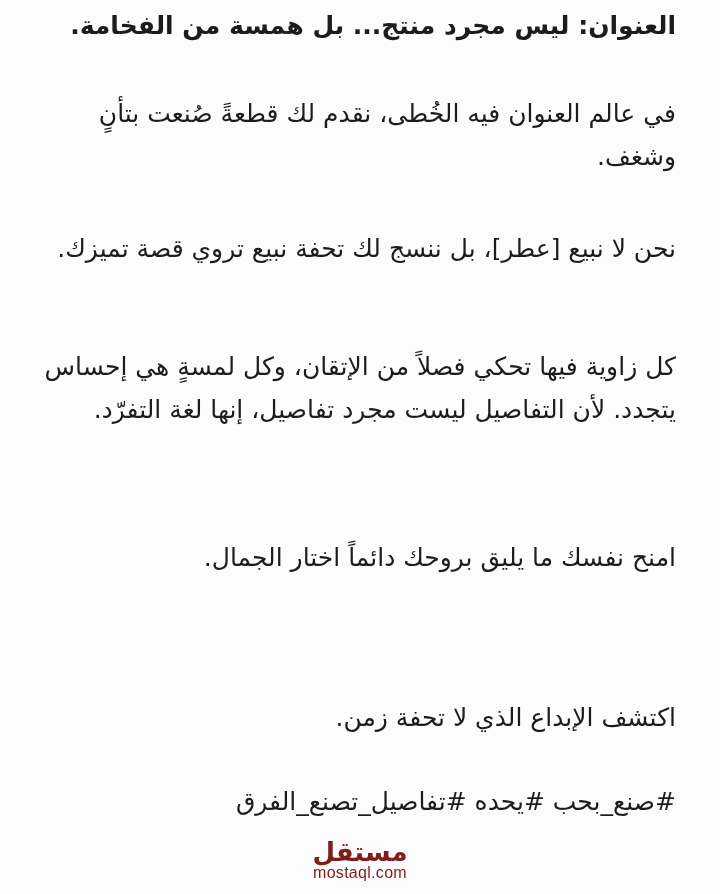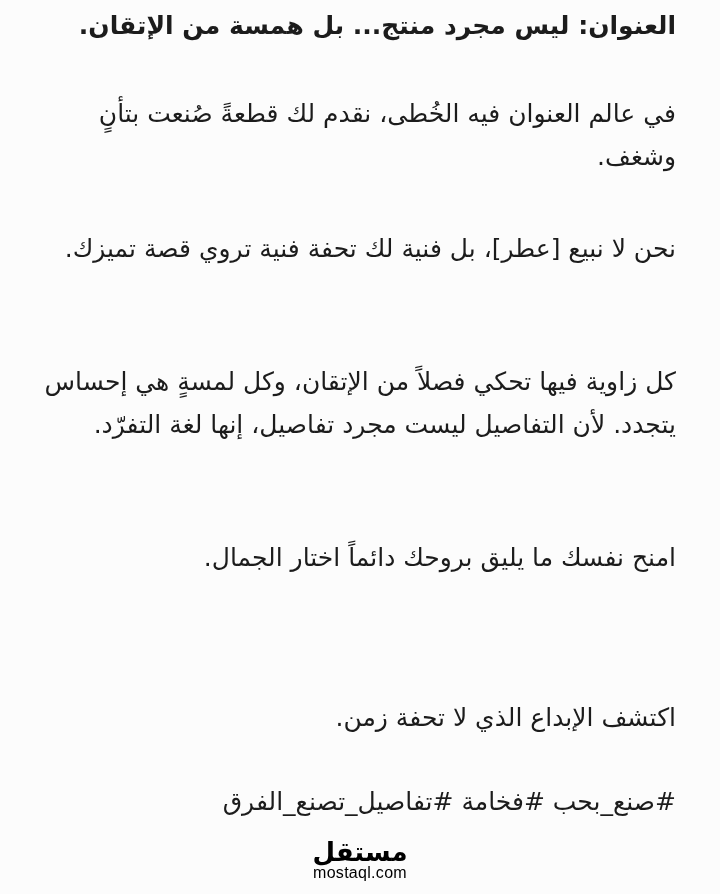--- a/index.html
+++ b/index.html
@@ -31,56 +31,56 @@
       line-height: 43px;
       margin: 0;
       white-space: normal;
     }
     .title {
       font-weight: bold;
       top: 4px;
     }
     .p1 { top: 92px; }
     .p2 { top: 227px; }
-    .p3 { top: 360px; }
+    .p3 { top: 345px; }
     .p4 { top: 536px; }
     .p5 { top: 696px; }
     .p6 { top: 780px; }
     .watermark {
       position: absolute;
       left: 50%;
       transform: translateX(-50%);
       top: 838px;
       text-align: center;
-      color: #000000;
+      color: #7f1d1d;
       user-select: none;
     }
     .watermark .wm-ar {
       font-family: "DejaVu Sans", sans-serif;
       font-size: 26px;
       font-weight: bold;
       line-height: 28px;
       direction: rtl;
     }
     .watermark .wm-en {
       font-family: "Liberation Sans", sans-serif;
       font-size: 16px;
       line-height: 14px;
       letter-spacing: 0.3px;
     }
   </style>
 </head>
 <body>
 
 <div class="doc">
-  <p class="line-block title">العنوان: ليس مجرد منتج... بل همسة من الإتقان.</p>
+  <p class="line-block title">العنوان: ليس مجرد منتج... بل همسة من الفخامة.</p>
   <p class="line-block p1">في عالم العنوان فيه الخُطى، نقدم لك قطعةً صُنعت بتأنٍ وشغف.</p>
-  <p class="line-block p2">نحن لا نبيع [عطر]، بل فنية لك تحفة فنية تروي قصة تميزك.</p>
+  <p class="line-block p2">نحن لا نبيع [عطر]، بل ننسج لك تحفة نبيع تروي قصة تميزك.</p>
   <p class="line-block p3">كل زاوية فيها تحكي فصلاً من الإتقان، وكل لمسةٍ هي إحساس يتجدد. لأن التفاصيل ليست مجرد تفاصيل، إنها لغة التفرّد.</p>
   <p class="line-block p4">امنح نفسك ما يليق بروحك دائماً اختار الجمال.</p>
   <p class="line-block p5">اكتشف الإبداع الذي لا تحفة زمن.</p>
-  <p class="line-block p6">#صنع_بحب #فخامة #تفاصيل_تصنع_الفرق</p>
+  <p class="line-block p6">#صنع_بحب #يحده #تفاصيل_تصنع_الفرق</p>
 </div>
 
 <div class="watermark">
   <div class="wm-ar">مستقل</div>
   <div class="wm-en">mostaql.com</div>
 </div>
 
 </body></html>

